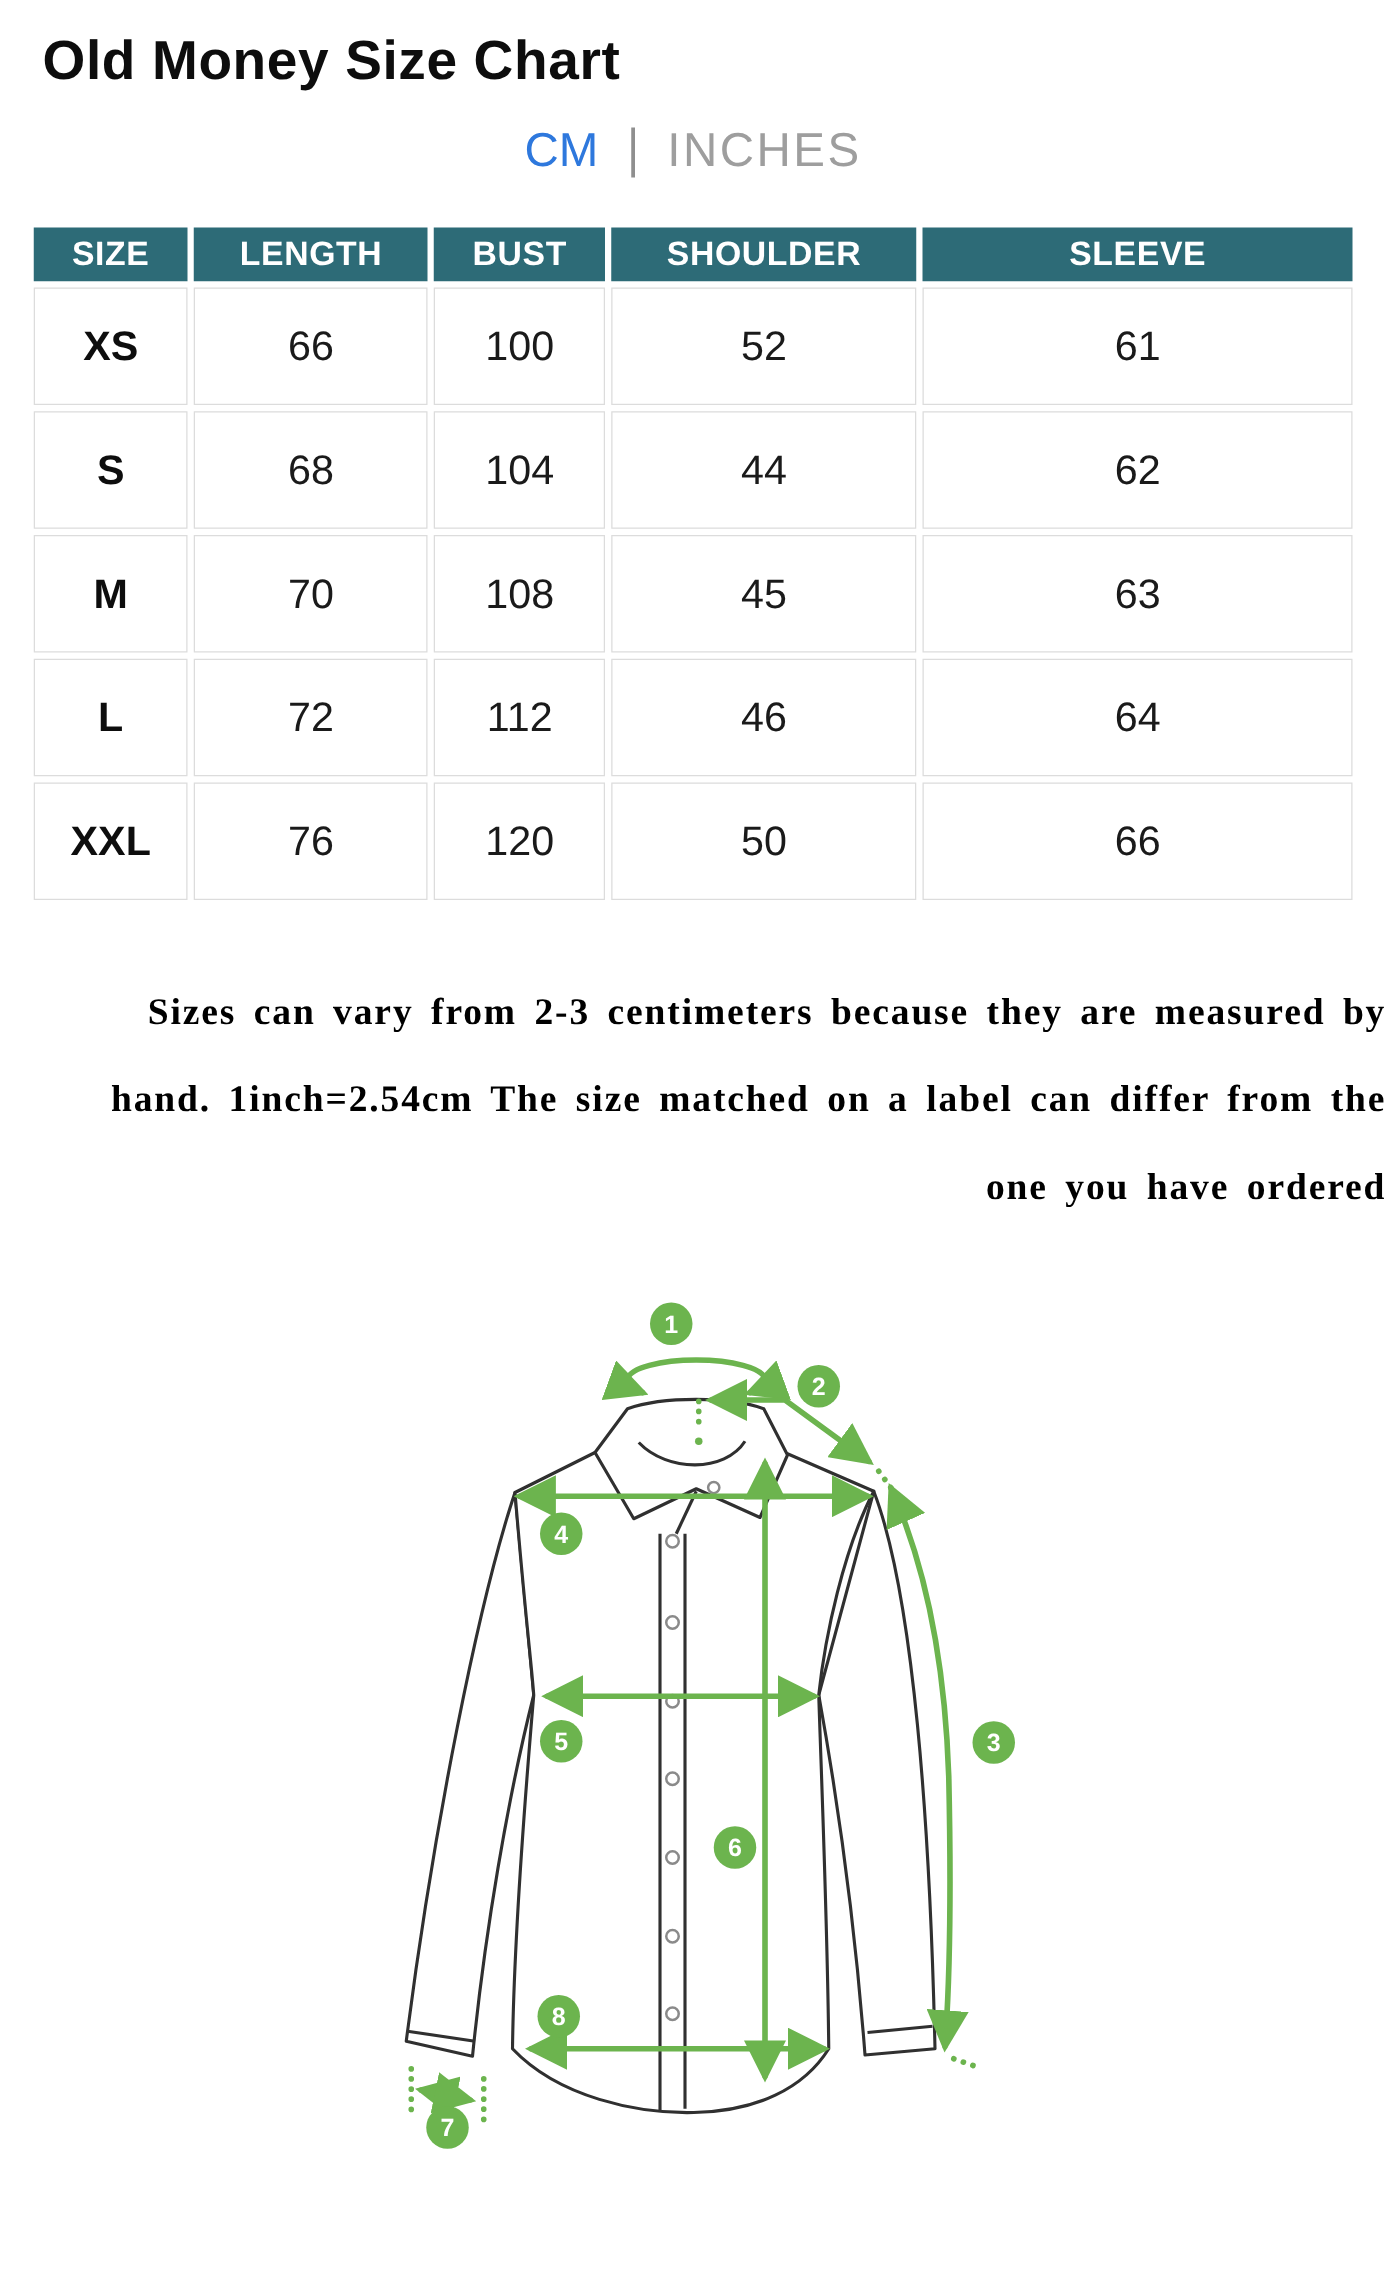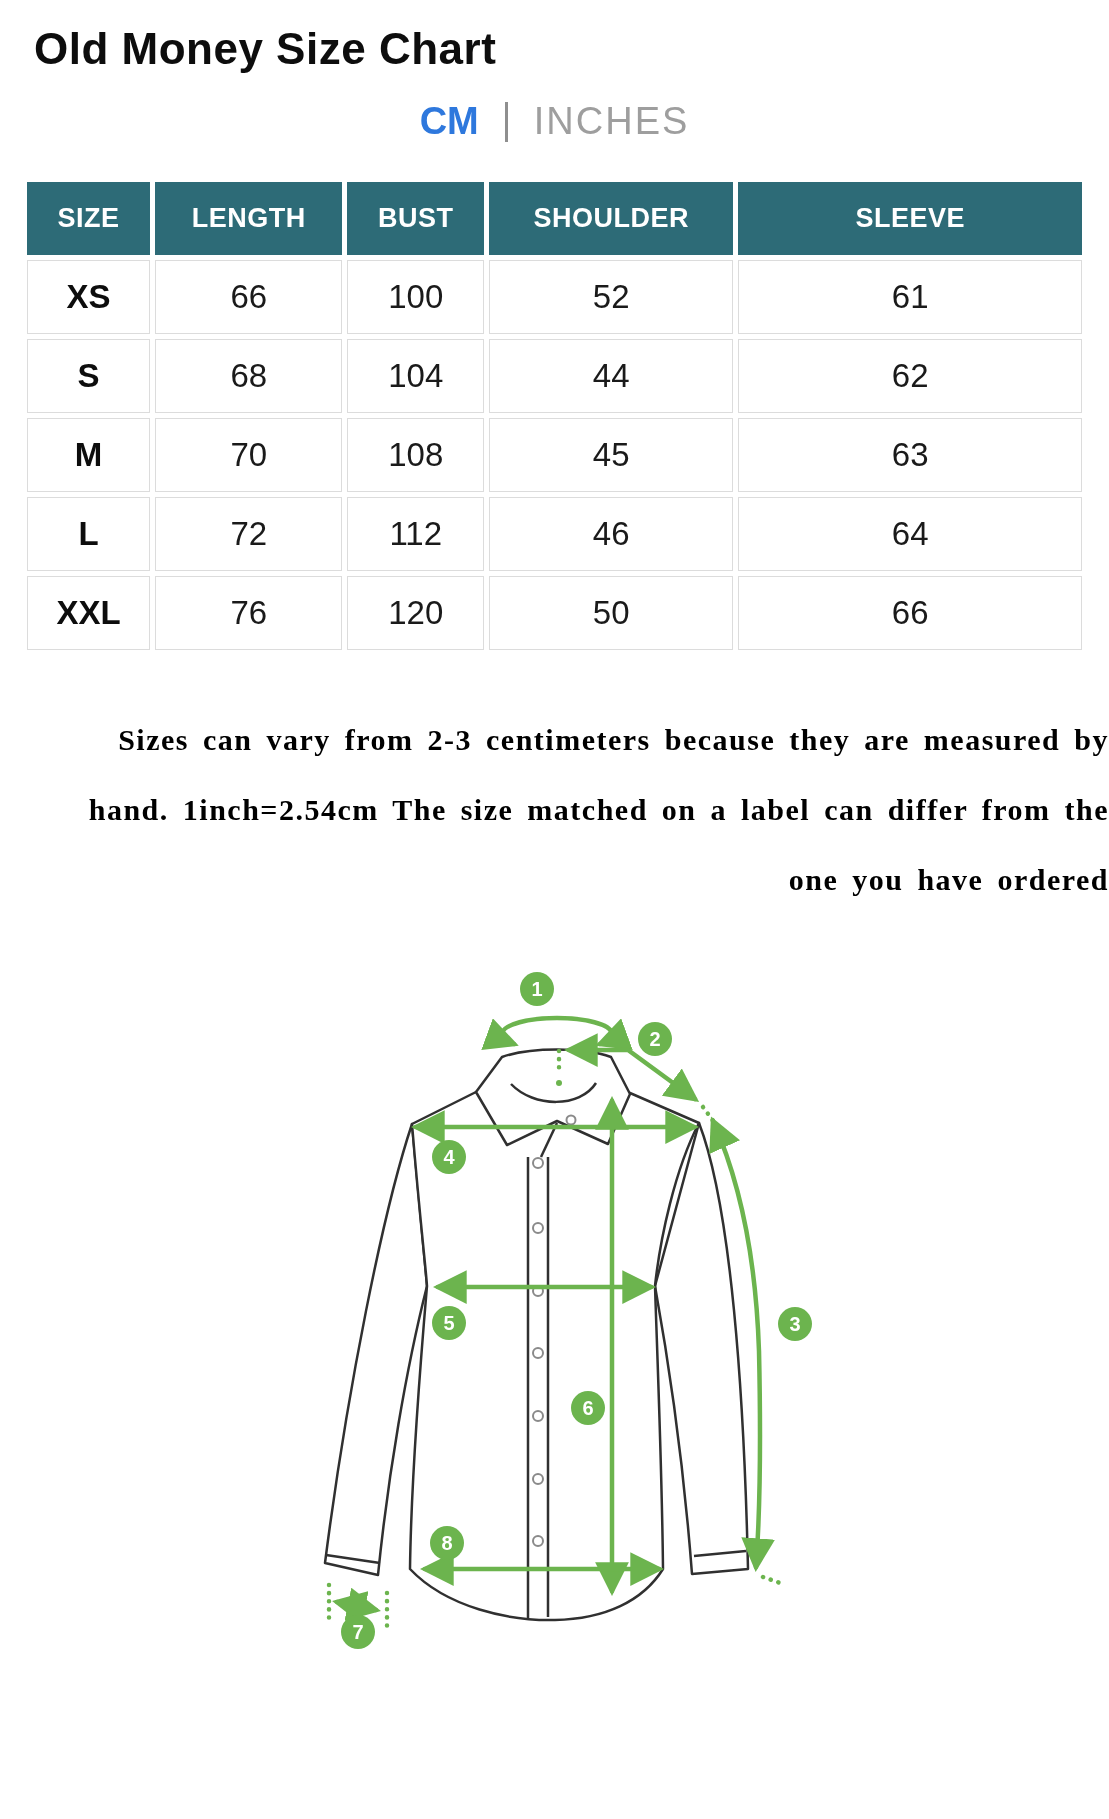--- a/index.html
+++ b/index.html
@@ -25,49 +25,49 @@
 
   
   .unit-toggle{
     margin-top:26px;
     display:flex;
     align-items:center;
     justify-content:center;
     gap:26px;
     font-size:38px;
   }
-  .unit-cm{color:#2e78dd;cursor:pointer;font-weight:bold;}
+  .unit-cm{color:#2e78dd;cursor:pointer;}
   .unit-divider{
     width:3px;height:40px;background:#8f8f8f;
   }
   .unit-inches{color:#9e9e9e;letter-spacing:2px;cursor:pointer;}
 
   
   .table-wrap{padding:0 22px;margin-top:34px;}
   table.size-table{
     width:100%;
     border-collapse:separate;
     border-spacing:5px 5px;
     table-layout:fixed;
   }
   table.size-table thead th{
     background:#2d6b77;
     color:#ffffff;
     font-size:27px;
     font-weight:700;
     letter-spacing:.5px;
-    padding:21px 0;
+    padding:6px 0;
   }
   table.size-table tbody th,
   table.size-table tbody td{
     background:#ffffff;
     border:1px solid #dcdcdc;
     text-align:center;
     font-size:33px;
-    padding:17px 0;
+    padding:27px 0;
     color:#1a1a1a;
   }
   table.size-table tbody th{font-weight:700;color:#0d0d0d;}
   table.size-table tbody td{font-weight:400;}
 
   
   .note{
     margin-top:70px;
     text-align:center;
     font-family:"Liberation Serif", serif;

